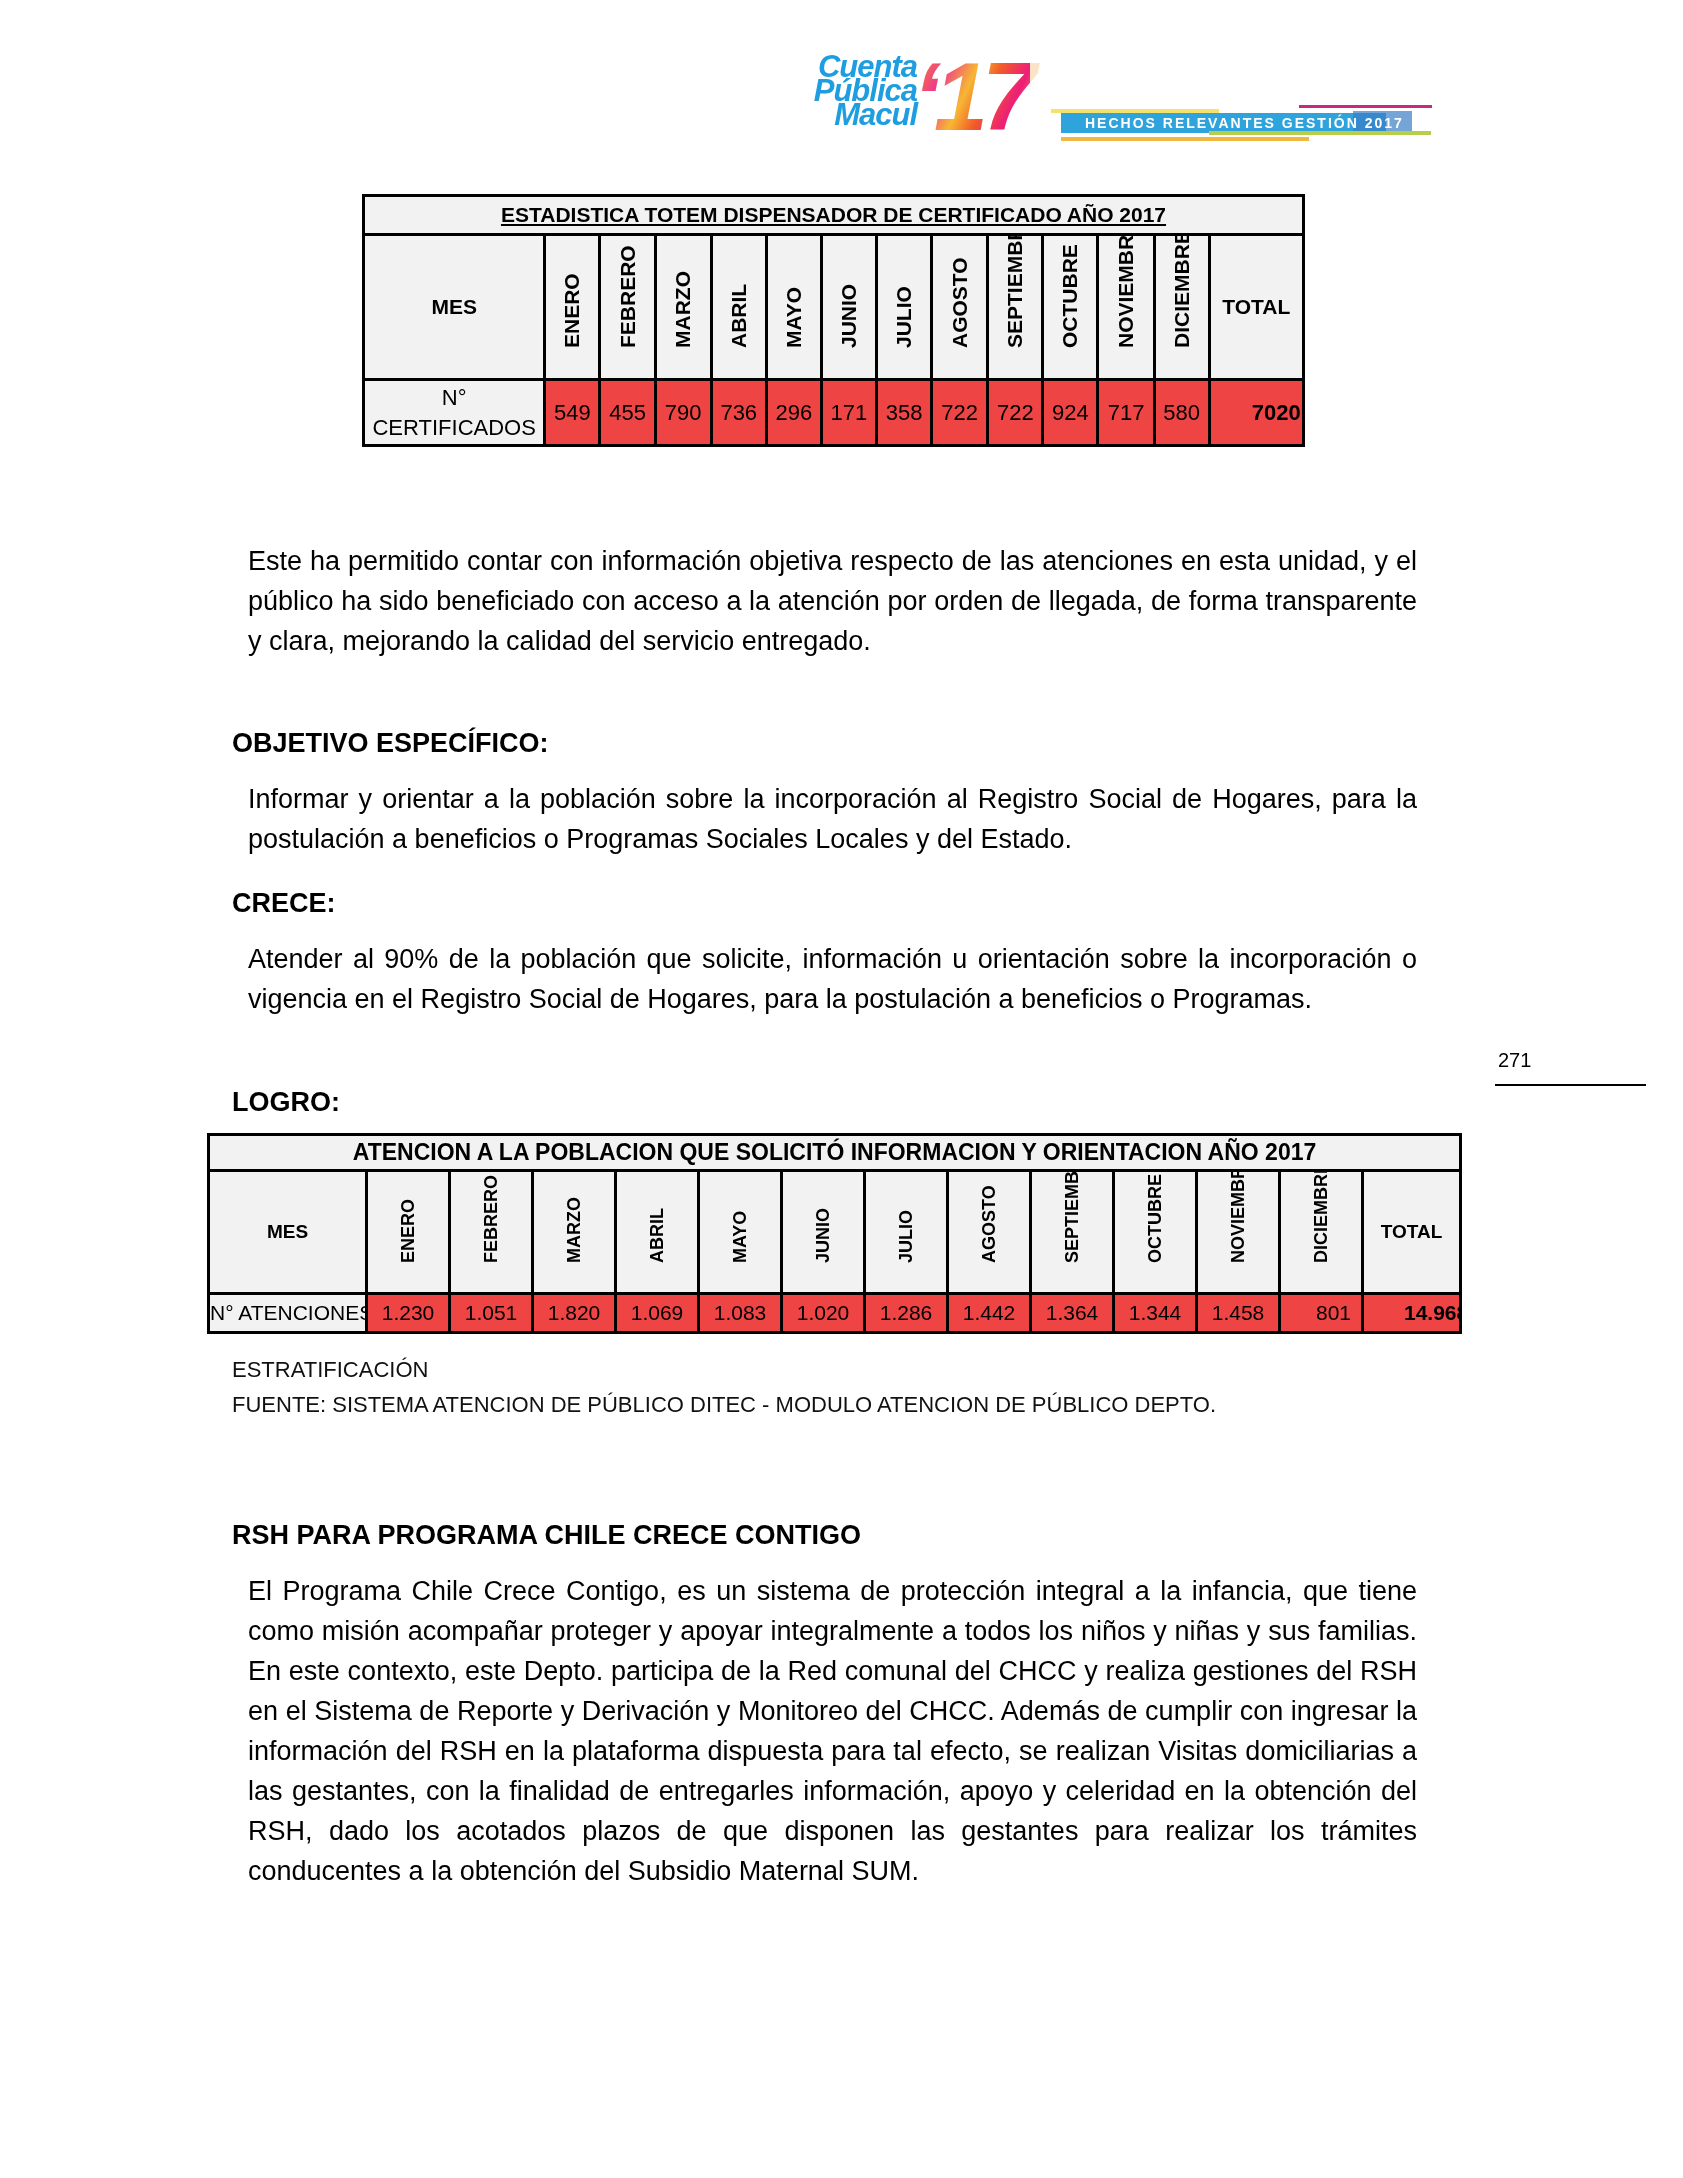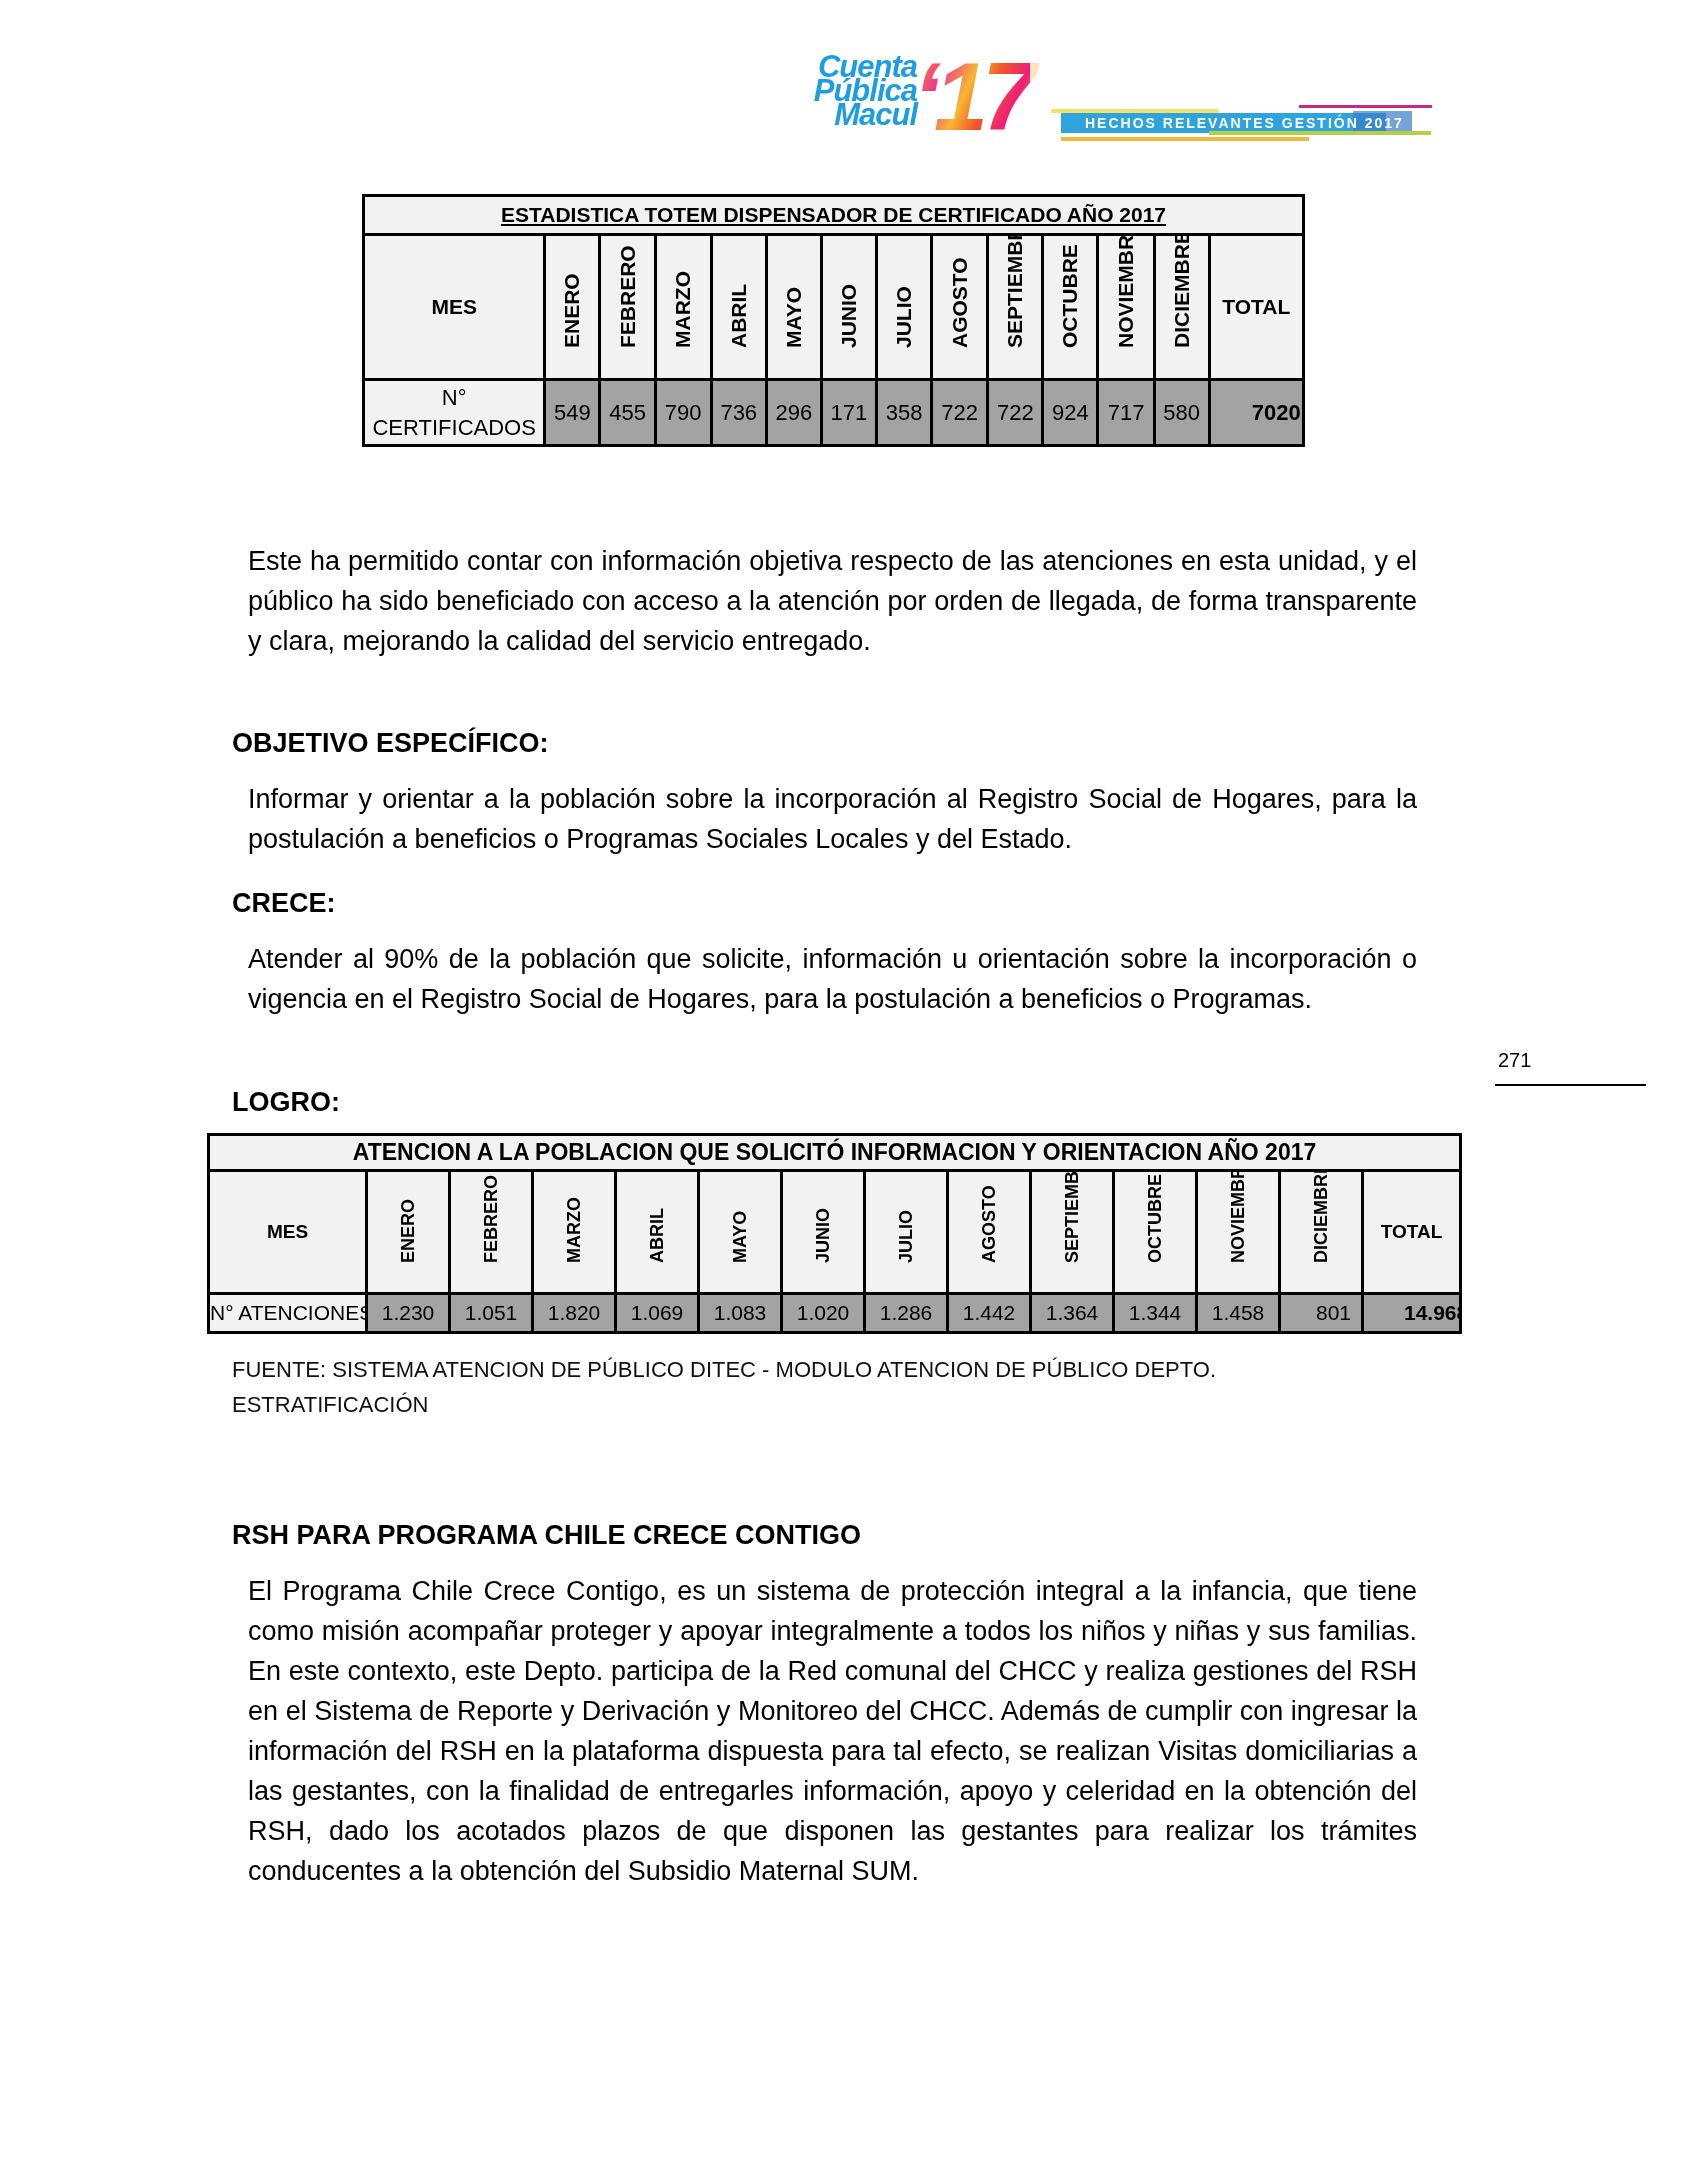--- a/index.html
+++ b/index.html
@@ -30,21 +30,21 @@
                   color:#ffffff; letter-spacing:2px; line-height:18px; white-space:nowrap; }
 
   
   table.stat { position:absolute; border-collapse:collapse; table-layout:fixed; }
   table.stat td { border:3px solid #000; padding:0; text-align:center; vertical-align:middle; overflow:hidden; }
   table.stat .title-cell { background:#f2f2f2; font-weight:bold; }
   table.stat .hdr { background:#f2f2f2; font-weight:bold; }
   table.stat .vert { position:relative; }
   table.stat .vert span { position:absolute; left:50%; bottom:6px; transform-origin:0 0;
                           transform:rotate(-90deg) translateY(-50%); white-space:nowrap; font-weight:bold; }
-  table.stat .val { background:#a3a3a3; }
+  table.stat .val { background:#ef4444; }
   table.stat .lbl { background:#f2f2f2; }
   table.stat .total-val { font-weight:bold;padding-left:40px; }
 
   #t1 { left:362px; top:194px; width:943px; }
   #t1 td { font-size:21px; }
   #t1 .title-cell { height:36px; font-size:21px;text-decoration:underline; }
   #t1 .hdr-row td { height:142px; }
   #t1 .data-row td { height:63px; font-size:22px; }
   #t1 .lbl { font-size:21px; line-height:30px; }
   #t1 .vert span { font-size:21px; }
@@ -264,22 +264,22 @@
     <td class="val">1.364</td>
     <td class="val">1.344</td>
     <td class="val">1.458</td>
     <td class="val" style="text-align:right;padding-right:10px;">801</td>
     <td class="val total-val">14.968</td>
   </tr>
 </tbody>
   </table>
 
 <div class="source">
+  <div>ESTRATIFICACIÓN</div>
   <div>FUENTE: SISTEMA ATENCION DE PÚBLICO DITEC - MODULO ATENCION DE PÚBLICO DEPTO.</div>
-  <div>ESTRATIFICACIÓN</div>
 </div>
 
 <div class="section" style="top:1515px;">
   <p class="sec-title">RSH PARA PROGRAMA CHILE CRECE CONTIGO</p>
   <p class="sec-body">El Programa Chile Crece Contigo, es un sistema de protección integral a la infancia, que tiene como misión acompañar proteger y apoyar integralmente a todos los niños y niñas y sus familias. En este contexto, este Depto. participa de la Red comunal del CHCC y realiza gestiones del RSH en el Sistema de Reporte y Derivación y Monitoreo del CHCC. Además de cumplir con ingresar la información del RSH en la plataforma dispuesta para tal efecto, se realizan Visitas domiciliarias a las gestantes, con la finalidad de entregarles información, apoyo y celeridad en la obtención del RSH, dado los acotados plazos de que disponen las gestantes para realizar los trámites conducentes a la obtención del Subsidio Maternal SUM.</p>
 </div>
 
 <div class="page-num">271</div>
 <div class="page-rule"></div>
 

